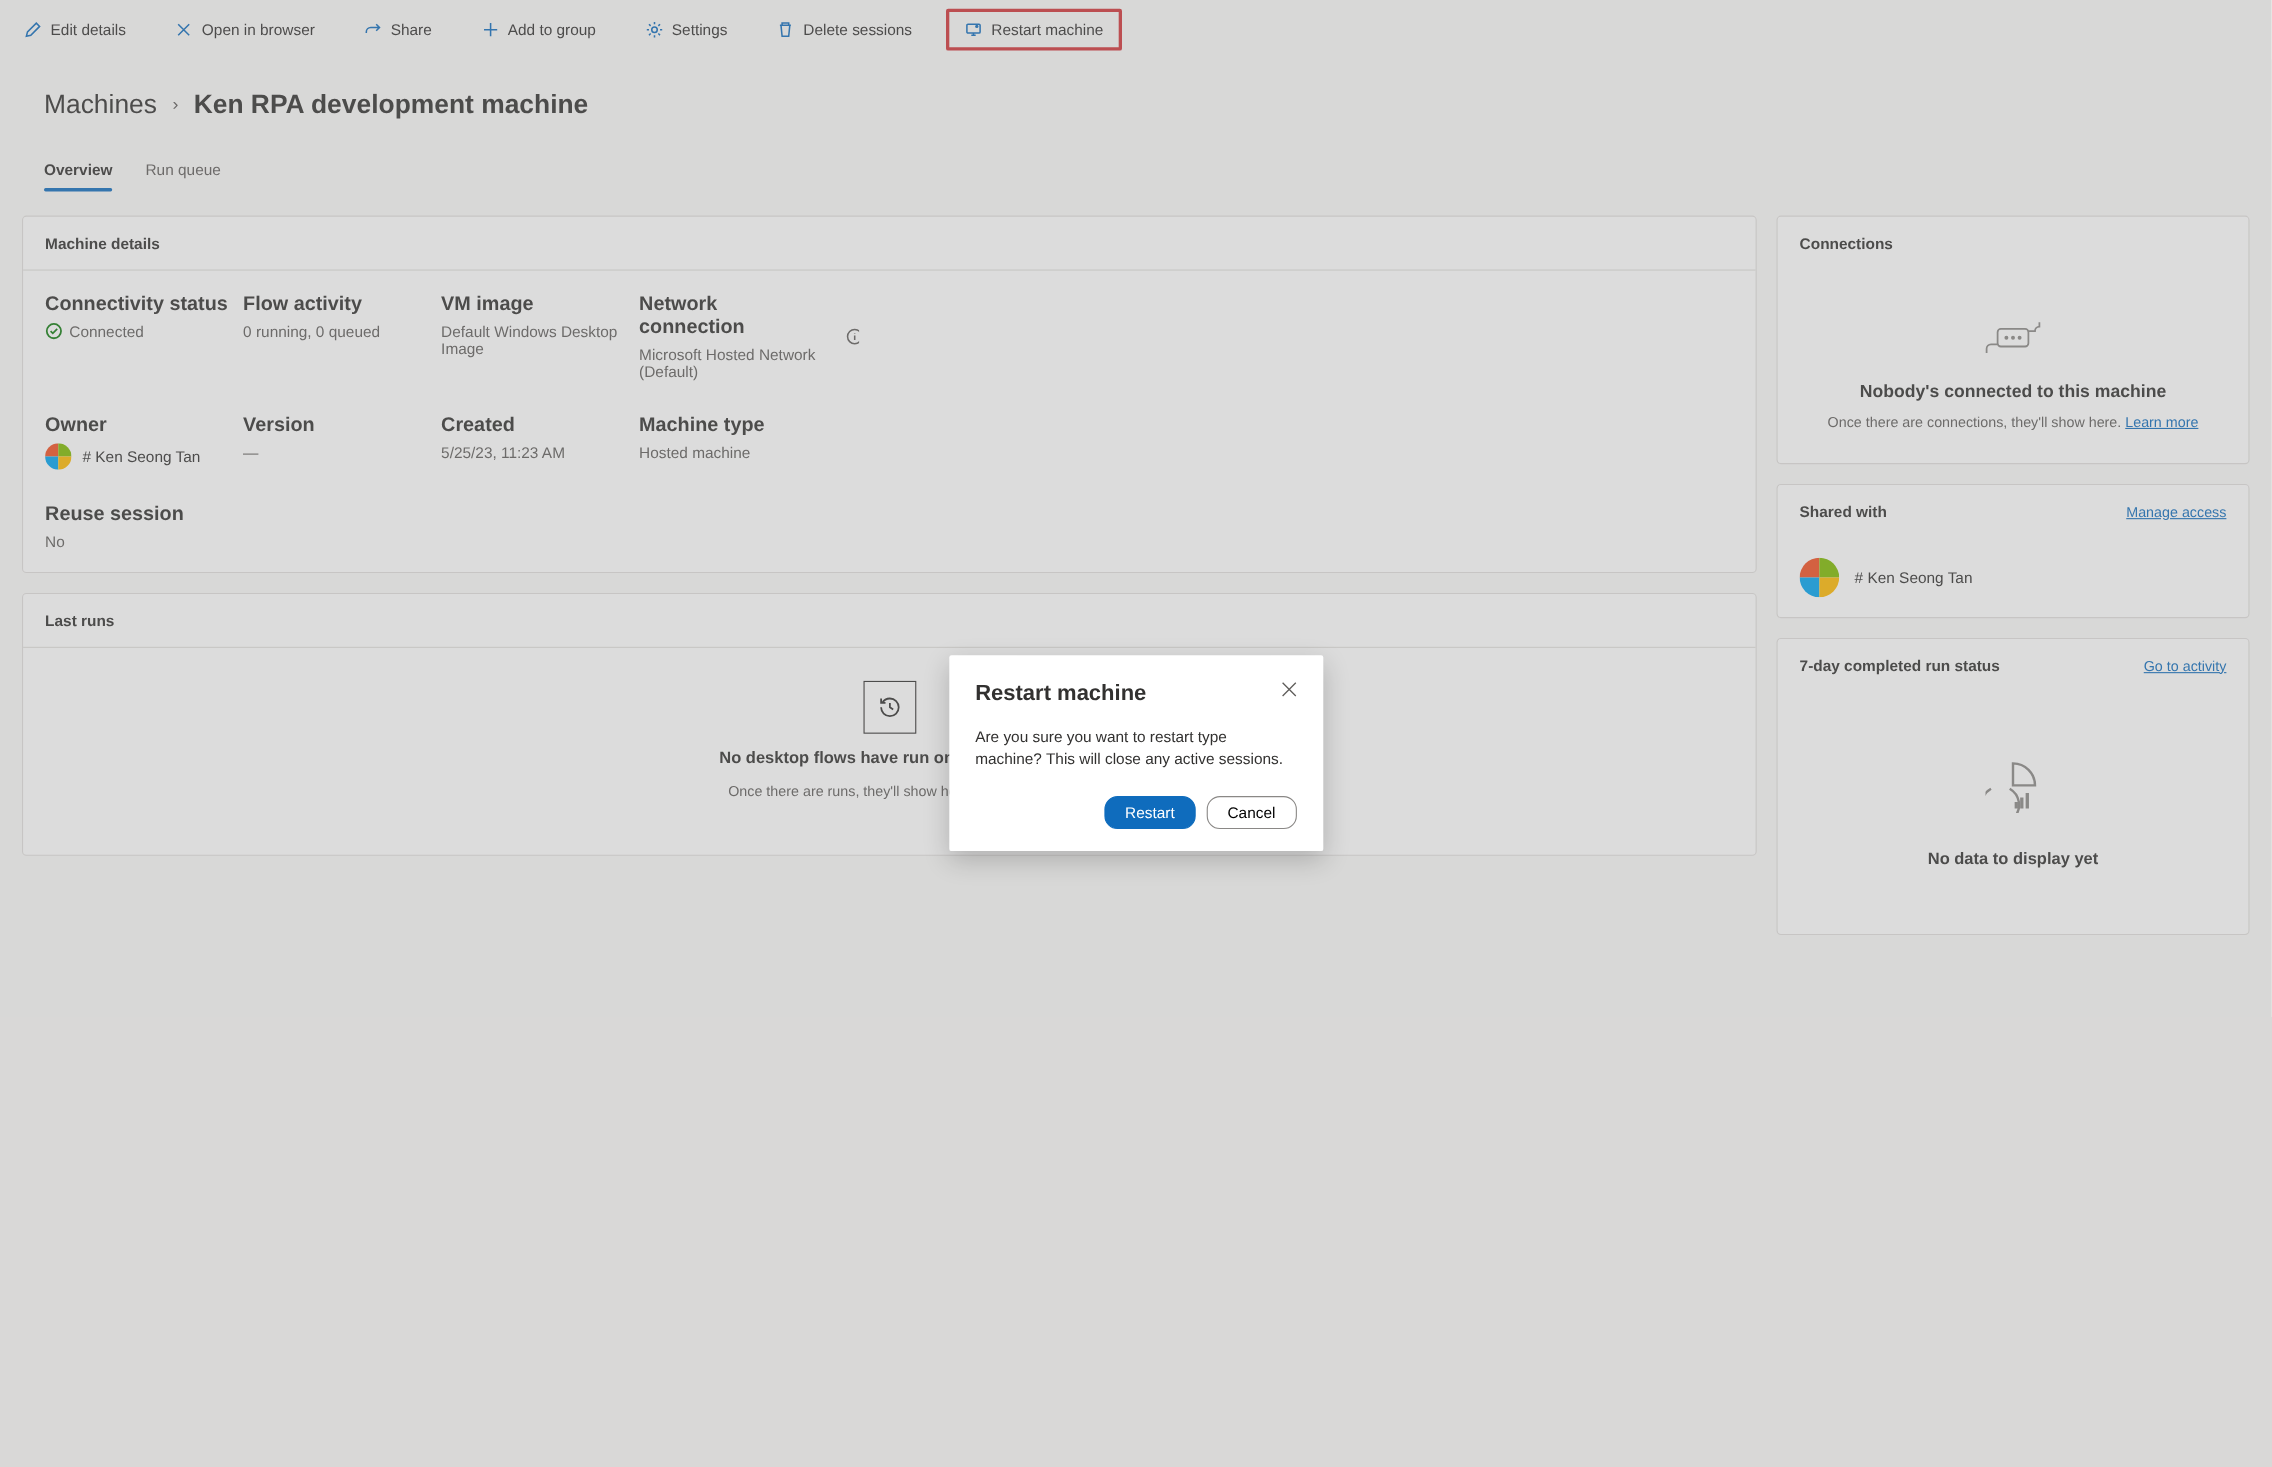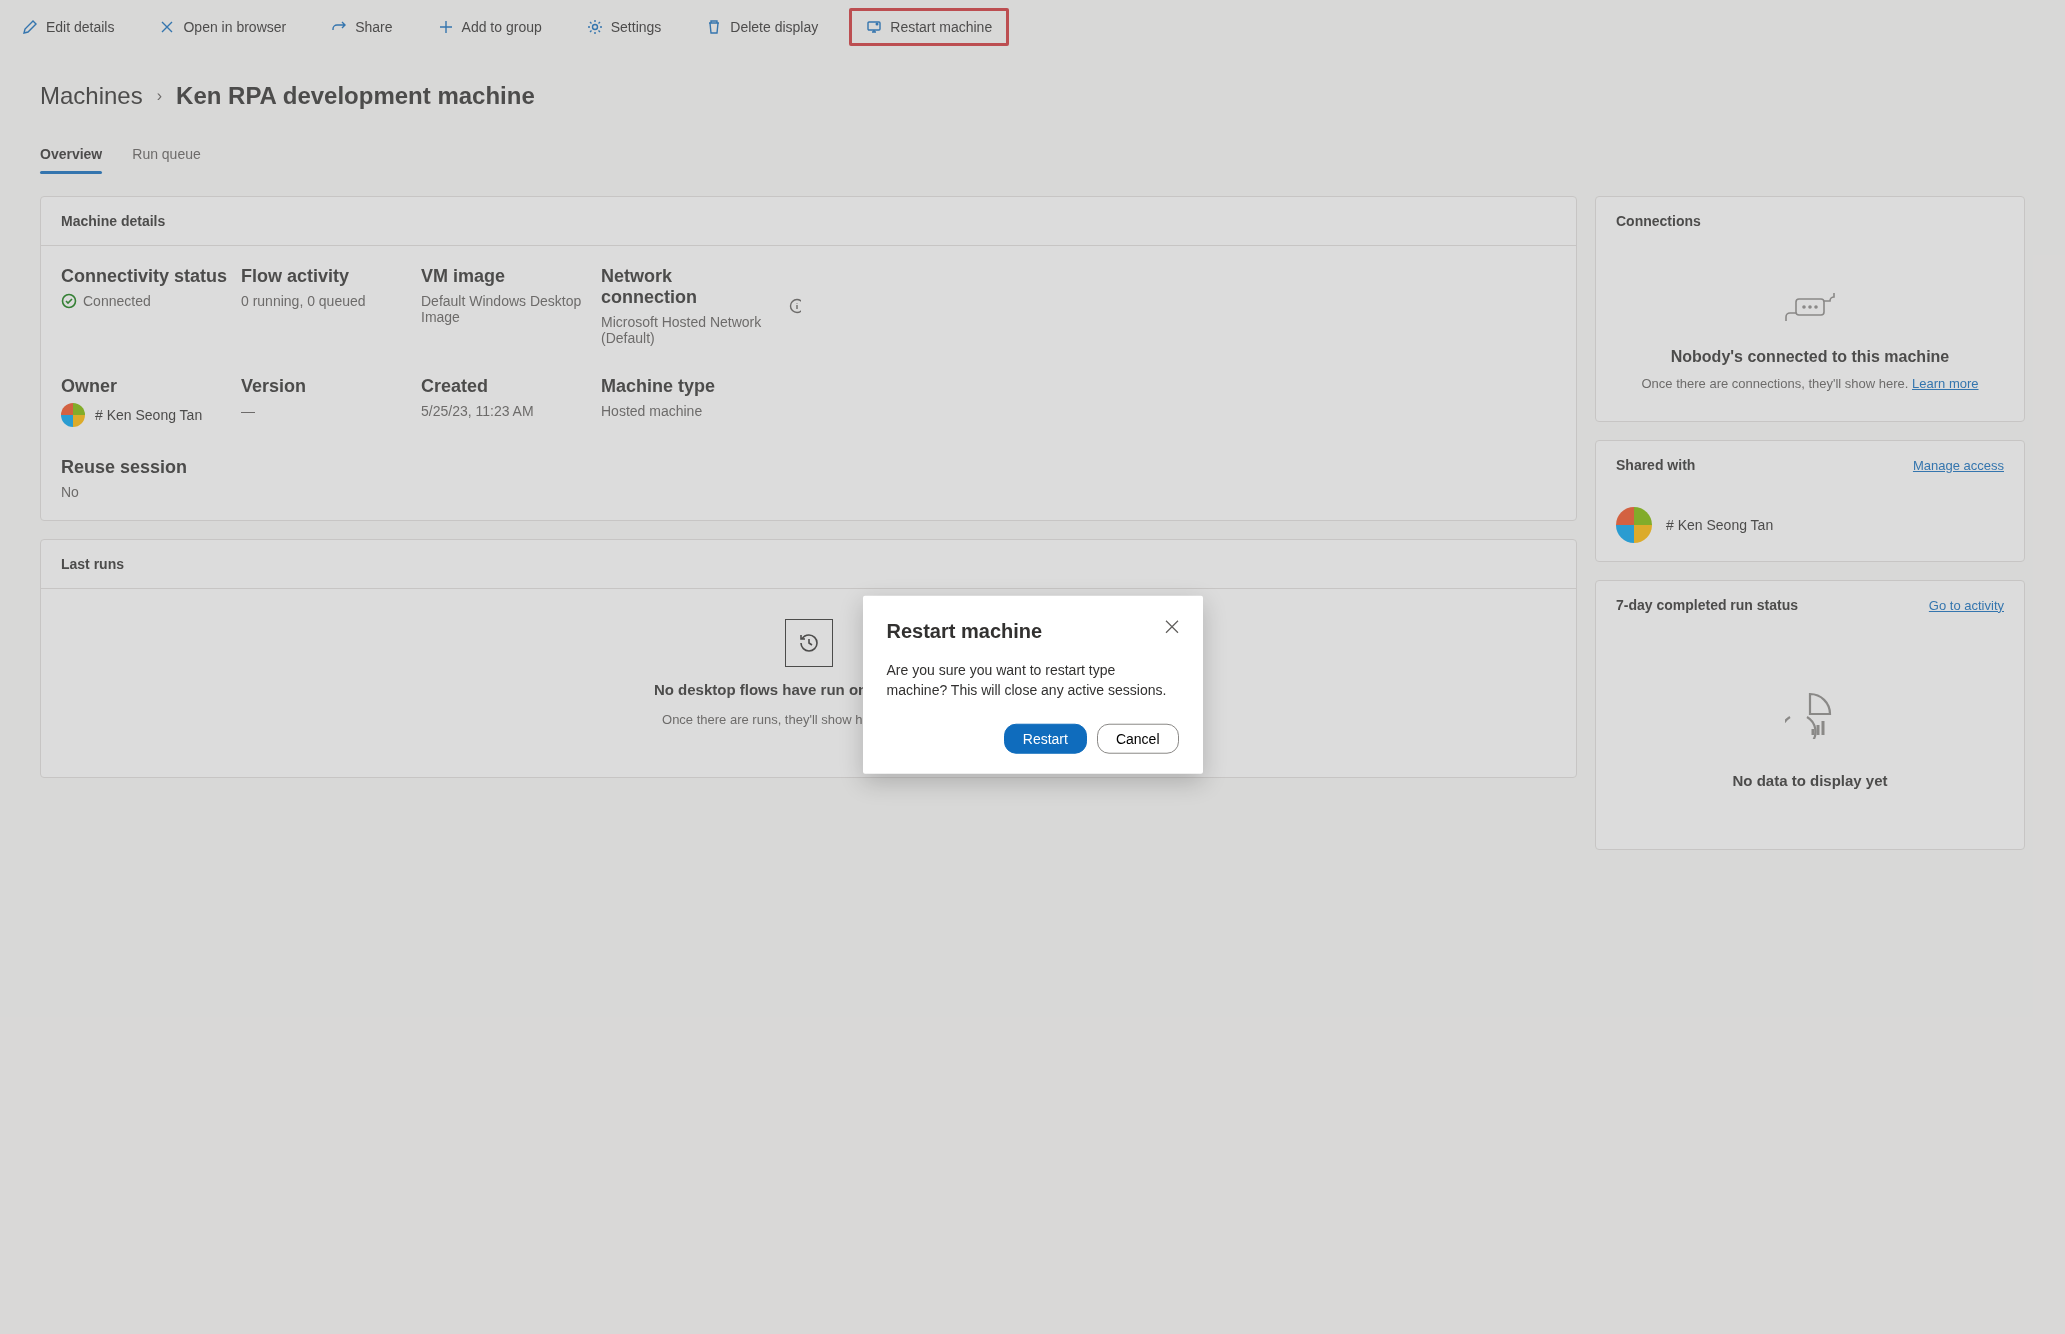--- a/index.html
+++ b/index.html
@@ -65,21 +65,21 @@
     }
     .tab.active::after {
       content: ""; position: absolute; left: 0; right: 0; bottom: -2px;
       height: 3px; background: #0f6cbd; border-radius: 2px;
     }
     
     .main {
       display: grid;
       grid-template-columns: 1fr 430px;
       gap: 18px;
-      padding: 24px 40px;
+      padding: 24px 20px;
     }
     .card {
       border: 1px solid #e1dfdd;
       background: #fff;
       border-radius: 4px;
     }
     .card-header {
       padding: 16px 20px;
       font-weight: 600;
       border-bottom: 1px solid #e1dfdd;
@@ -178,21 +178,21 @@
     <svg width="16" height="16" fill="none" stroke-width="1.4">
         <circle cx="8" cy="8" r="2.5"></circle>
         <path d="M8 1v2M8 13v2M1 8h2M13 8h2M3 3l1.5 1.5M11.5 11.5L13 13M3 13l1.5-1.5M11.5 4.5L13 3"></path>
       </svg>
     <span>Settings</span>
   </div>
   <div class="tool-btn">
     <svg width="16" height="16" fill="none" stroke-width="1.4">
         <path d="M3 4h10M5 4V2h6v2M4 4l1 10h6l1-10"></path>
       </svg>
-    <span>Delete display</span>
+    <span>Delete sessions</span>
   </div>
   <div class="highlight-box">
     <div class="tool-btn">
       <svg width="16" height="16" fill="none" stroke-width="1.4">
           <rect x="2" y="3" width="12" height="8" rx="1"></rect>
           <path d="M6 13h4M8 11v2"></path>
           <circle cx="11" cy="5" r="1.5" fill="#0f6cbd" stroke="none"></circle>
         </svg>
       <span>Restart machine</span>
     </div>

